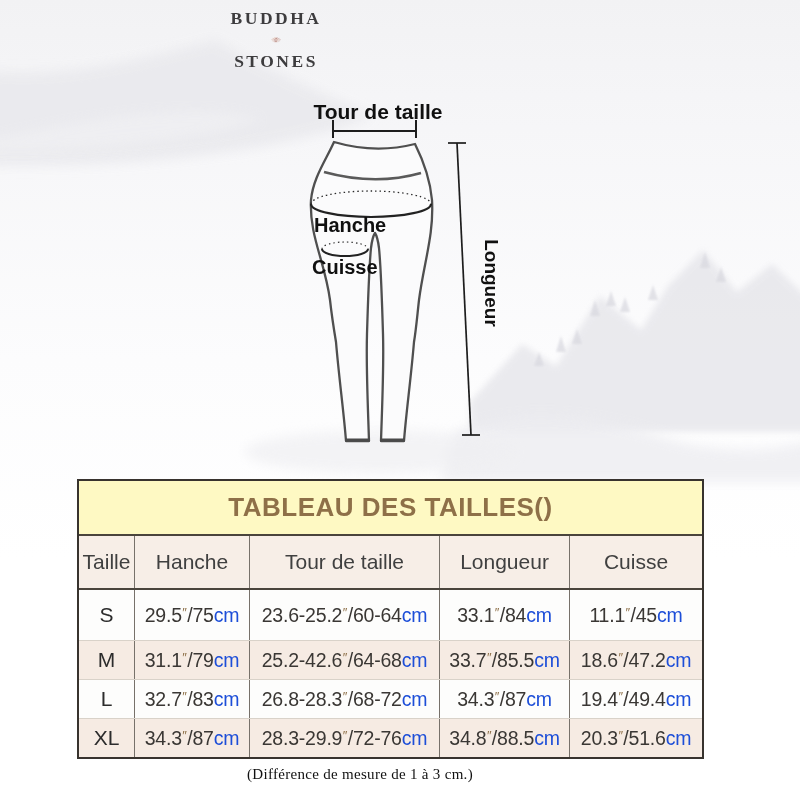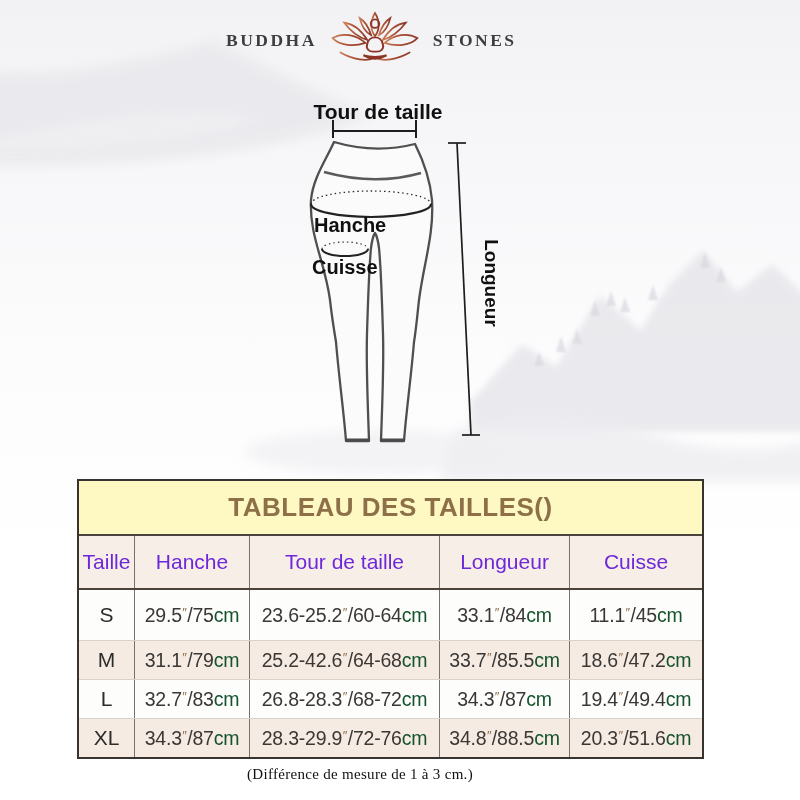--- a/index.html
+++ b/index.html
@@ -4,21 +4,21 @@
 <style>
   html,body { margin:0; padding:0; }
   body {
     width:800px; height:800px; position:relative; overflow:hidden;
     background:linear-gradient(180deg,#f2f2f4 0%,#f6f6f8 16%,#fcfcfd 45%,#ffffff 70%,#ffffff 100%);
     font-family:"Liberation Sans", sans-serif;
   }
   .bg-svg { position:absolute; left:0; top:0; z-index:0; }
 
   
-  .logo-row { position:absolute; left:226px; top:8px; height:64px; display:flex; align-items:center; gap:8px; z-index:2; }
+  .logo-row { position:absolute; left:226px; top:8px; height:64px; display:flex; align-items:center; gap:8px; z-index:2;flex-direction:column; }
   .logo-text { font-family:"Liberation Serif", serif; font-size:17.5px; font-weight:600; letter-spacing:2.5px; color:#3d3c3e; white-space:nowrap; }
 
   
   .diagram-svg { position:absolute; left:0; top:0; z-index:1; }
   .diag-label { position:absolute; z-index:2; font-weight:bold; color:#101010; }
   .lbl-waist   { left:308px; top:100px; width:140px; text-align:center; font-size:21px; }
   .lbl-hip     { left:314px; top:214px; font-size:20px; }
   .lbl-thigh   { left:312px; top:256px; font-size:20px; }
   .lbl-length  { left:491px; top:283px; transform:translate(-50%,-50%) rotate(90deg); font-size:19px; white-space:nowrap; }
 
@@ -31,29 +31,29 @@
     height:53px; background:#fef9c3; display:flex; align-items:baseline; justify-content:center;
     color:#8e7048; font-weight:bold; border-bottom:2px solid #4a443c; padding-top:0;
     align-items:center;
   }
   .title-main { font-size:26px; letter-spacing:0.5px; }
   .title-sub  { font-size:19px; letter-spacing:1px; }
   .thead, .trow { display:grid; grid-template-columns:55px 115px 190px 130px 1fr; }
   .thead { height:52px; background:#f7eee7; border-bottom:2px solid #4a443c; }
   .cell { display:flex; align-items:center; justify-content:center; min-width:0; }
   .cell + .cell { border-left:1px solid #77716a; }
-  .thead .cell { font-size:21px; color:#6d28d9; }
+  .thead .cell { font-size:21px; color:#404040; }
   .trow { height:38px; background:#fdfdfc; }
   .trow:first-child { height:50px; }
   .trow:nth-child(even) { background:#f6ebe3; }
   .trow + .trow { border-top:1px solid #d9d2c9; }
   .size-cell { font-size:21px; color:#2c2c2c; }
   .measure-cell { font-size:19.5px; color:#3a3734; letter-spacing:-0.2px; white-space:nowrap; }
   .mline { display:inline-block; }
-  .measure-cell .unit { color:#14532d; }
+  .measure-cell .unit { color:#1d4ed8; }
   .measure-cell .inmark { color:#8e7048; font-size:13px; position:relative; top:-5px; margin:0 0.5px; }
 
   
   .note {
     position:absolute; left:0; top:766px; width:720px; text-align:center; z-index:2;
     font-family:Liberation Serif, serif; font-size:15px; color:#111; letter-spacing:0.3px;
   }
 </style>
 </head>
 <body>

